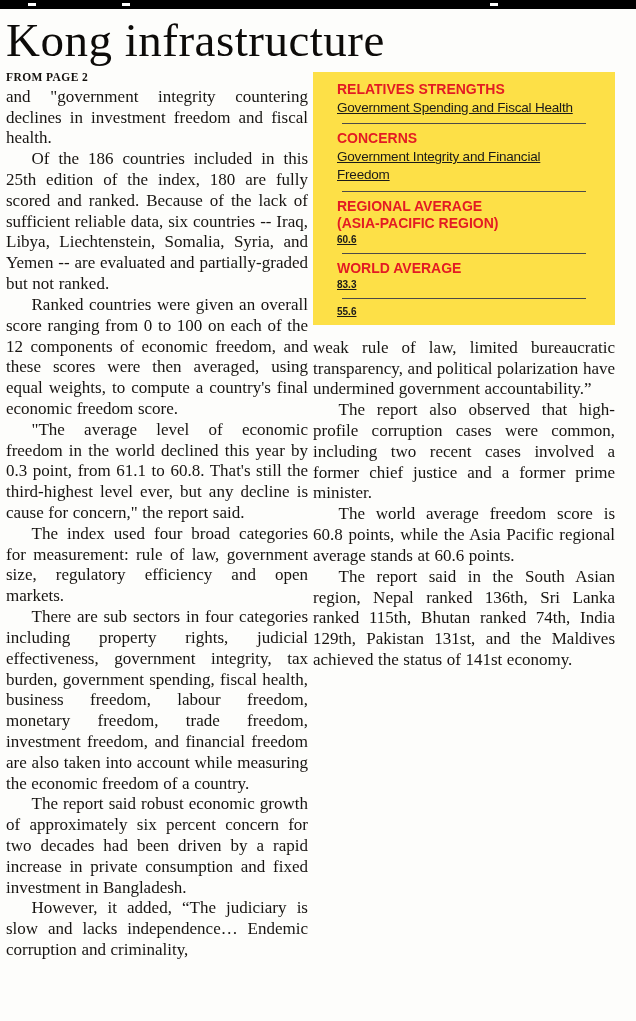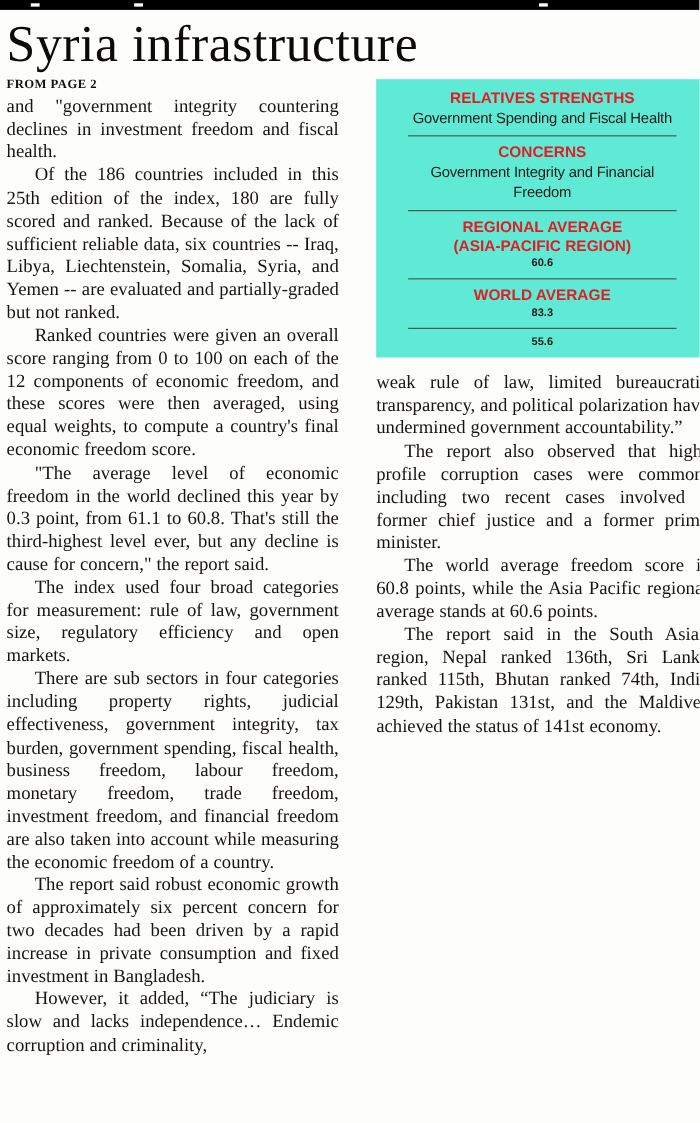--- a/index.html
+++ b/index.html
@@ -22,21 +22,21 @@
     font-size:47px;
     line-height:1.08;
     letter-spacing:0.5px;
     color:#0d0b09;
     padding:6px 0 4px 6px;
     white-space:nowrap;
   }
   .content {
     display:flex;
     padding:0 8px 0 6px;
-    gap:34px;
+    gap:5px;
     align-items:flex-start;
   }
   .col { width:302px; flex:0 0 302px; }
   .kicker {
     font-family:"Liberation Serif", serif;
     font-weight:700;
     font-size:11.5px;
     letter-spacing:0.4px;
     margin:1px 0 4px;
     color:#13100d;
@@ -45,57 +45,57 @@
     font-size:17px;
     line-height:1.225;
     text-align:justify;
     text-indent:1.5em;
     hyphens:auto;
     -webkit-hyphens:auto;
     word-spacing:0.02em;
   }
   .col p.no-indent { text-indent:0; }
   .infobox {
-    background:#5eead4;
+    background:#fde047;
     padding:9px 24px 7px;
     margin:2px 0 13px;
-    text-align:center;
     font-family:"Liberation Sans", sans-serif;
   }
   .ib-heading {
     color:#e31b23;
     font-weight:700;
     font-size:14px;
     line-height:1.22;
     white-space:pre-line;
   }
   .ib-value {
     font-size:13.5px;
     letter-spacing:-0.2px;
     line-height:1.3;
     color:#1b1a18;
     margin-top:1px;
+    text-decoration:underline;
   }
   .ib-value.num { font-weight:700; font-size:10px; letter-spacing:0; }
   .ib-sep {
     border:none;
     border-top:1.5px solid #4c4a48;
     margin:7px 5px 6px;
   }
 </style>
 </head>
 <body>
 
 <div class="top-bar">
   <span class="tick" style="left:28px"></span>
   <span class="tick" style="left:122px"></span>
   <span class="tick" style="left:490px"></span>
 </div>
 
-<h1 class="headline">Syria infrastructure</h1>
+<h1 class="headline">Kong infrastructure</h1>
 
 <div class="content">
 
   <div class="col">
     <div class="kicker">FROM PAGE 2</div>
     <div>
         <p class="no-indent">and "government integrity countering declines in investment freedom and fiscal health.</p>
         <p>Of the 186 countries included in this 25th edition of the index, 180 are fully scored and ranked. Because of the lack of sufficient reliable data, six countries -- Iraq, Libya, Liechtenstein, Somalia, Syria, and Yemen -- are evaluated and partially-graded but not ranked.</p>
         <p>Ranked countries were given an overall score ranging from 0 to 100 on each of the 12 components of economic freedom, and these scores were then averaged, using equal weights, to compute a country's final economic freedom score.</p>
         <p>"The average level of economic freedom in the world declined this year by 0.3 point, from 61.1 to 60.8. That's still the third-highest level ever, but any decline is cause for concern," the report said.</p>

